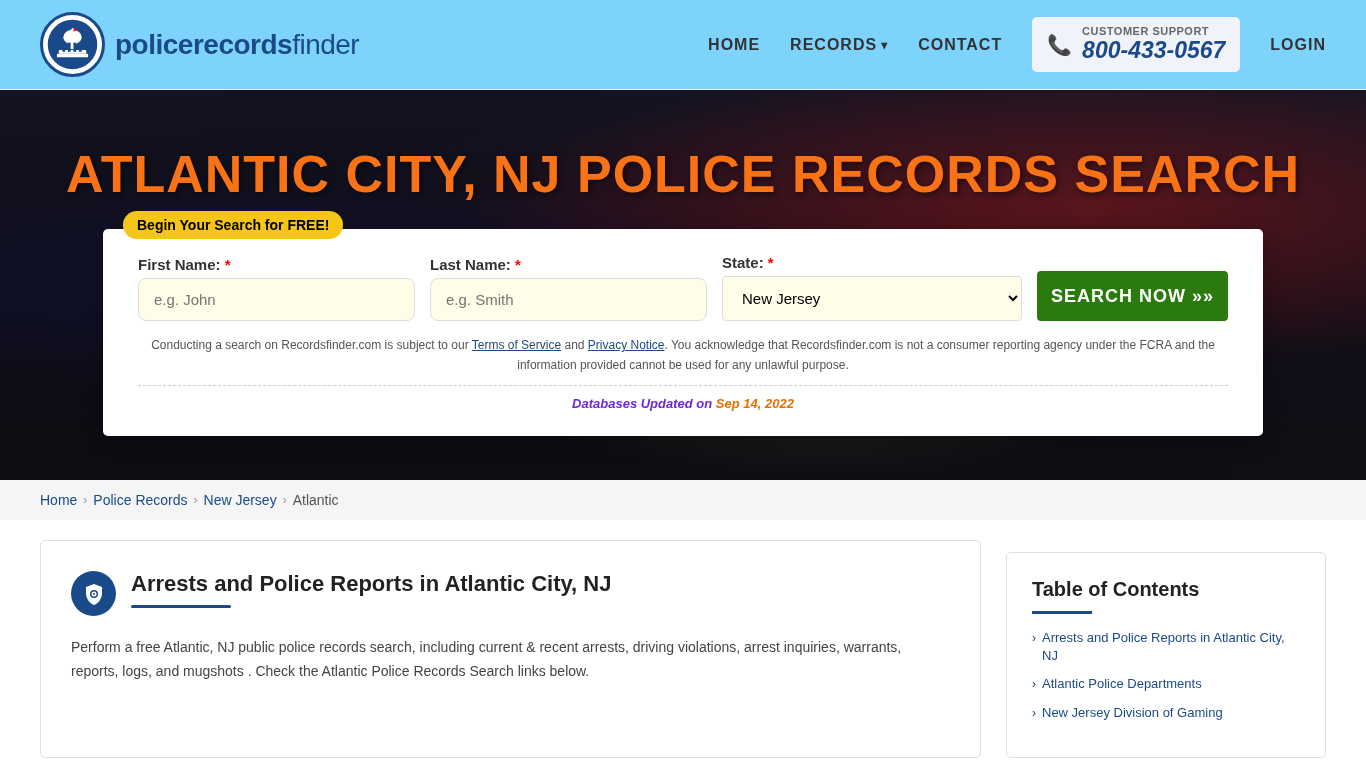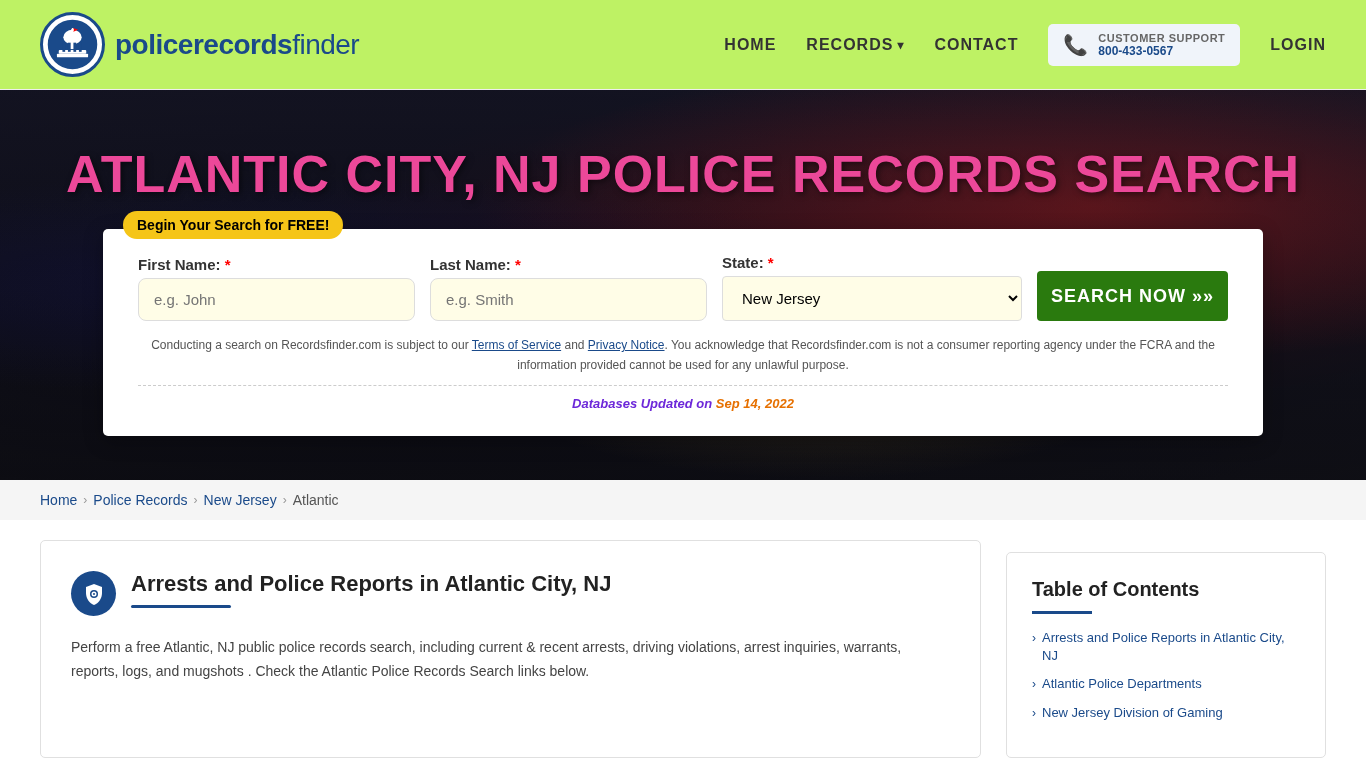--- a/index.html
+++ b/index.html
@@ -1,20 +1,20 @@
 <!DOCTYPE html>
 <html><head>
   <meta charset="utf-8">
   <style>
     * { margin: 0; padding: 0; box-sizing: border-box; }
     body { font-family: Arial, sans-serif; font-size: 14px; color: #333; background: #fff; width: 1366px; }
 
     
     .header {
-      background: #bef264;
+      background: #7dd3fc;
       display: flex;
       align-items: center;
       justify-content: space-between;
       padding: 10px 40px;
       border-bottom: 1px solid #eee;
       height: 90px;
     }
     .logo-area {
       display: flex;
       align-items: center;
@@ -79,23 +79,24 @@
       color: #1a4a8a;
       font-size: 20px;
     }
     .support-text {
       font-size: 11px;
       color: #666;
       font-weight: 700;
       letter-spacing: 0.5px;
     }
     .support-number {
-      font-size: 12px;
-      color: #1a4a8a;
-      font-weight: 700;
+      font-size: 23px;
+      color: #1a4a8a;
+      font-weight: 700;
+      font-style: italic;
     }
     .login-btn {
       font-size: 16px;
       font-weight: 700;
       color: #333;
       letter-spacing: 1px;
       cursor: pointer;
     }
 
     
@@ -139,21 +140,21 @@
       z-index: 2;
       width: 100%;
       display: flex;
       flex-direction: column;
       align-items: center;
       padding: 30px 40px 20px;
     }
     .hero-title {
       font-size: 52px;
       font-weight: 900;
-      color: #ec4899;
+      color: #f97316;
       text-align: center;
       text-transform: uppercase;
       letter-spacing: 1px;
       margin-bottom: 25px;
       text-shadow: 2px 2px 6px rgba(0,0,0,0.5);
     }
     .search-card {
       background: #fff;
       border-radius: 5px;
       padding: 25px 35px 25px;

